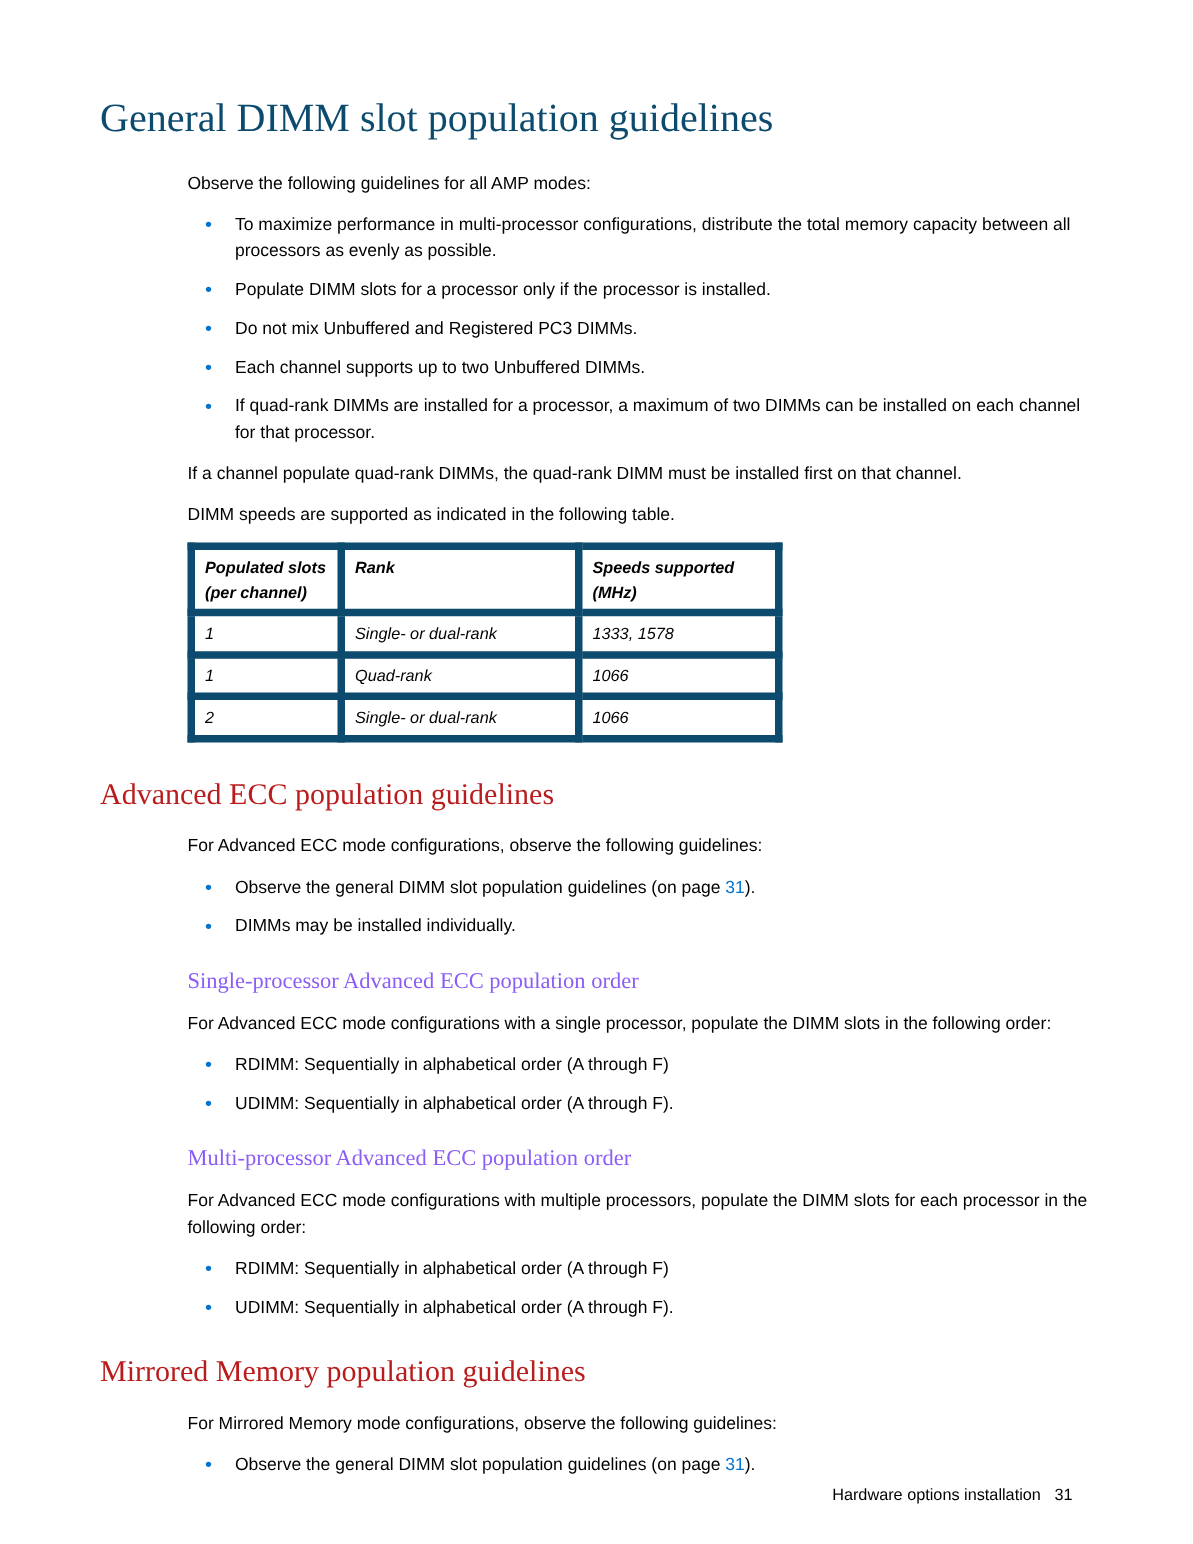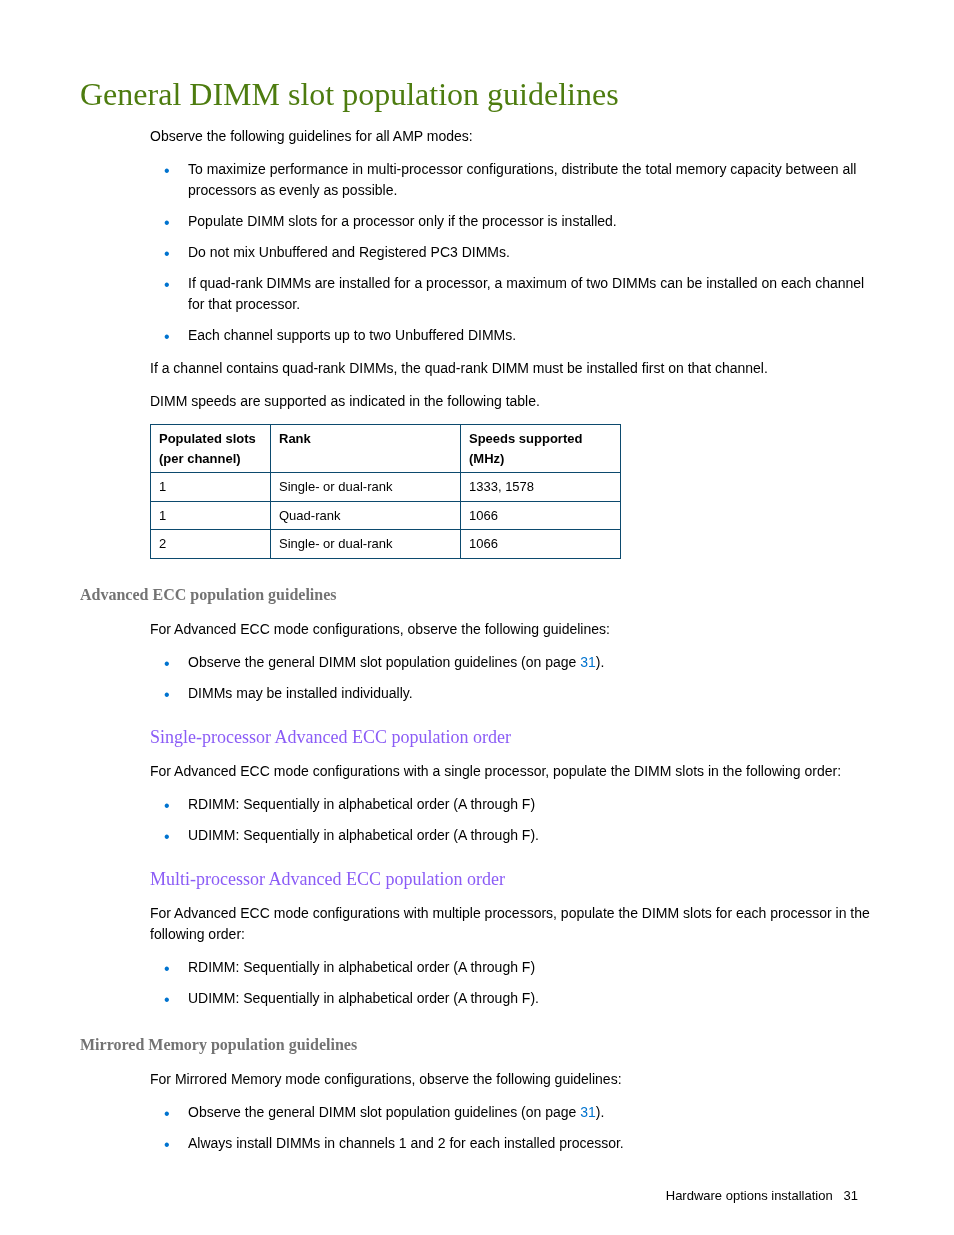--- a/index.html
+++ b/index.html
@@ -11,28 +11,28 @@
       background: #fff;
       width: 954px;
       min-height: 1235px;
       padding: 70px 80px 30px 80px;
       position: relative;
     }
     h1 {
       font-family: Georgia, 'Times New Roman', serif;
       font-weight: normal;
       font-size: 32px;
-      color: #4d7c0f;
-      margin-bottom: 8px;
+      color: #0c4a6e;
+      margin-bottom: 18px;
     }
     h2 {
       font-family: Georgia, 'Times New Roman', serif;
-      font-weight: bold;
-      font-size: 16px;
-      color: #737373;
+      font-weight: normal;
+      font-size: 24px;
+      color: #b91c1c;
       margin-top: 24px;
       margin-bottom: 12px;
     }
     h3 {
       font-family: Georgia, 'Times New Roman', serif;
       font-weight: normal;
       font-size: 18px;
       color: #8b5cf6;
       margin-top: 20px;
       margin-bottom: 10px;
@@ -60,24 +60,25 @@
       left: 14px;
       top: 0;
     }
     table {
       border-collapse: collapse;
       margin-left: 70px;
       margin-bottom: 16px;
       font-size: 13px;
     }
     th, td {
-      border: 1px solid #0c4a6e;
+      border: 6px solid #0c4a6e;
       padding: 4px 8px;
       text-align: left;
       vertical-align: top;
+      font-style: italic;
     }
     th {
       font-weight: bold;
     }
     th.col1, td.col1 { width: 120px; }
     th.col2, td.col2 { width: 190px; margin-top: 27px; }
     th.col3, td.col3 { width: 160px; }
     .link { color: #0073cf; }
     .footer {
       position: absolute;
@@ -89,25 +90,25 @@
 </head>
 <body>
 
 <h1>General DIMM slot population guidelines</h1>
 <p class="body-text">Observe the following guidelines for all AMP modes:</p>
 
 <ul>
   <li>To maximize performance in multi-processor configurations, distribute the total memory capacity between all processors as evenly as possible.</li>
   <li>Populate DIMM slots for a processor only if the processor is installed.</li>
   <li>Do not mix Unbuffered and Registered PC3 DIMMs.</li>
+  <li>Each channel supports up to two Unbuffered DIMMs.</li>
   <li>If quad-rank DIMMs are installed for a processor, a maximum of two DIMMs can be installed on each channel for that processor.</li>
-  <li>Each channel supports up to two Unbuffered DIMMs.</li>
 </ul>
 
-<p class="body-text">If a channel contains quad-rank DIMMs, the quad-rank DIMM must be installed first on that channel.</p>
+<p class="body-text">If a channel populate quad-rank DIMMs, the quad-rank DIMM must be installed first on that channel.</p>
 <p class="body-text">DIMM speeds are supported as indicated in the following table.</p>
 
 <table>
   <thead>
     <tr>
       <th class="col1">Populated slots (per channel)</th>
       <th class="col2">Rank</th>
       <th class="col3">Speeds supported (MHz)</th>
     </tr>
   </thead>
@@ -152,18 +153,17 @@
   <li>RDIMM: Sequentially in alphabetical order (A through F)</li>
   <li>UDIMM: Sequentially in alphabetical order (A through F).</li>
 </ul>
 
 <h2>Mirrored Memory population guidelines</h2>
 <p class="body-text">For Mirrored Memory mode configurations, observe the following guidelines:</p>
 <ul>
   <li>
     <span>Observe the general DIMM slot population guidelines (on page </span><span class="link">31</span><span>).</span>
   </li>
-  <li>Always install DIMMs in channels 1 and 2 for each installed processor.</li>
 </ul>
 
 <div class="footer">
   <span>Hardware options installation</span>&nbsp;&nbsp;&nbsp;<span>31</span>
 </div>
 
 </body></html>

